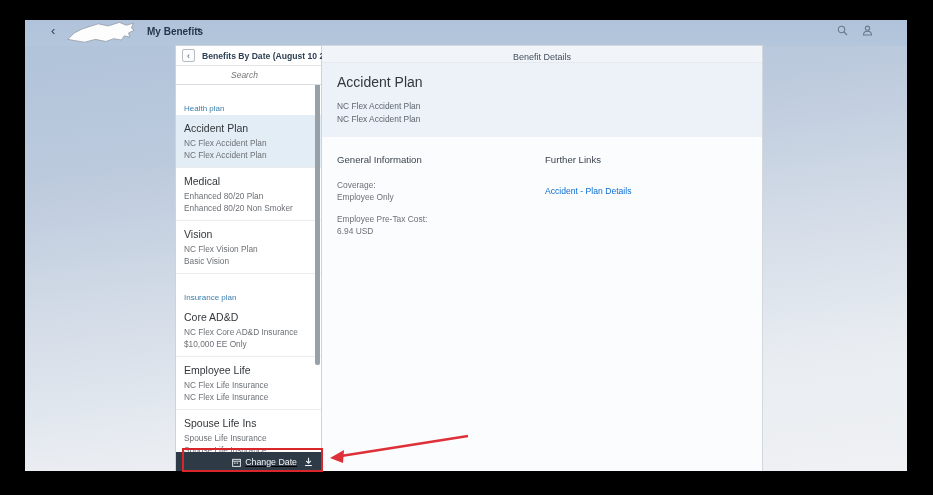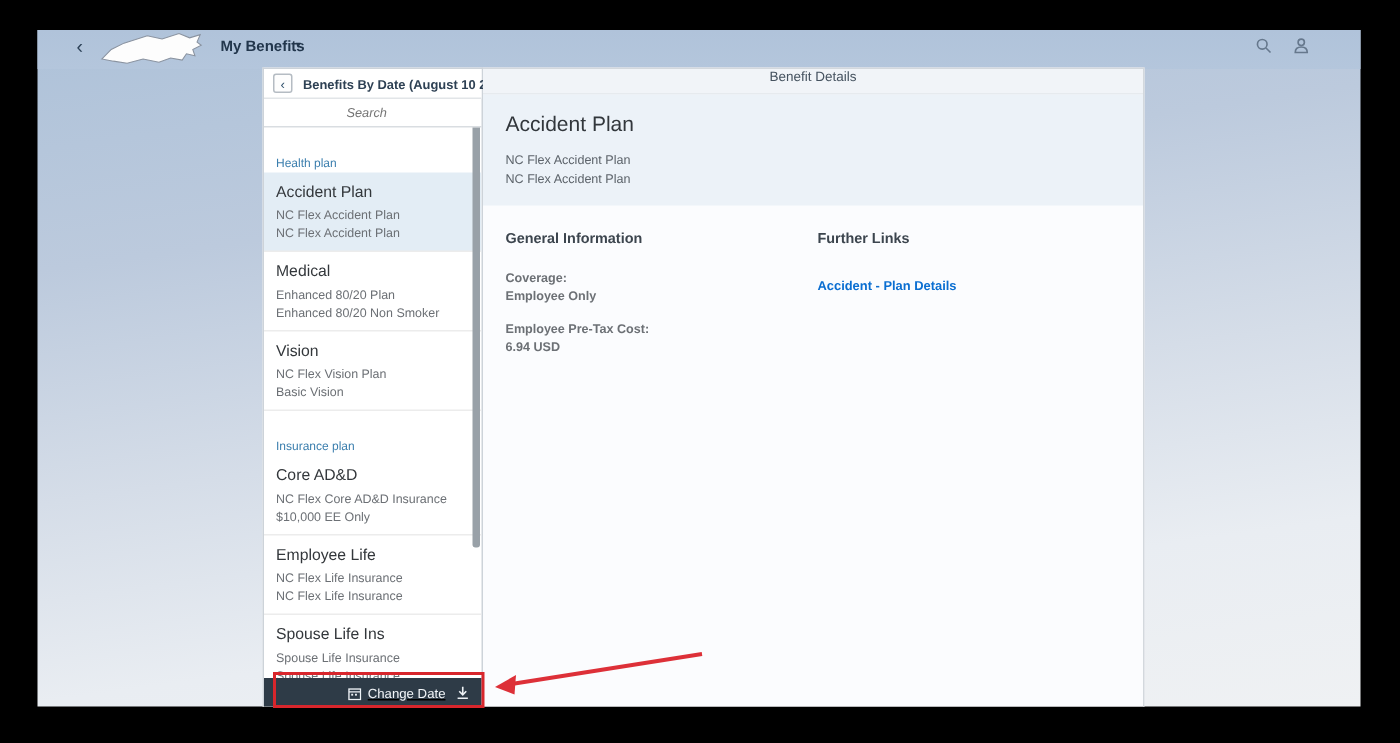--- a/index.html
+++ b/index.html
@@ -34,26 +34,26 @@
   .itm .s { font-size:8.3px; color:#6c7075; line-height:11.5px; }
   .scroll-thumb { position:absolute; right:1px; top:-7px; width:5px; height:287px; background:#99a1a8; border-radius:2px; }
   .m-foot { position:absolute; left:0; bottom:0; width:100%; height:19px; background:#2e3b47;
             display:flex; align-items:center; justify-content:flex-end; padding-right:8px; gap:7px; }
   .cd-label { font-size:8.8px; color:#f2f5f8; }
   .cd-group { display:flex; align-items:flex-end; gap:4px; cursor:pointer;text-decoration:underline; }
 
   
   .detail { position:absolute; left:297px; top:25px; width:441px; height:426px; background:#fbfcfe;
             border:1px solid #d3d8dd; border-left:none; border-bottom:none; }
-  .d-head { height:17px; background:#f1f4f8; border-bottom:1px solid #e6eaee; display:flex; align-items:flex-start; justify-content:center; }
+  .d-head { height:17px; background:#f1f4f8; border-bottom:1px solid #e6eaee; display:flex; align-items:flex-end; justify-content:center; }
   .d-head span { font-size:9px; color:#45525f; }
   .d-title-block { background:#ecf2f8; padding:11px 15px 12px; }
   .d-title { font-size:14px; color:#32373c; margin-bottom:10px; }
   .d-sub { font-size:8.4px; color:#5d646b; line-height:12.5px; }
-  .d-body { padding:17px 15px; position:relative;font-weight:bold; }
+  .d-body { padding:17px 15px; position:relative; }
   .sec-h { font-size:9.6px; color:#3c454e; margin-bottom:15px; }
   .fld { margin-bottom:11px; }
   .fld div { font-size:8.4px; color:#6c7075; line-height:11.5px; }
   .col-links { position:absolute; left:223px; top:17px; }
   .link { font-size:8.6px; color:#0a6ed1; cursor:pointer; margin-top:15px; display:inline-block; }
 
   
   .red-box { position:absolute; left:157px; top:428px; width:141px; height:24px; border:2px solid #d8262c; z-index:30; }
   .arrow-svg { position:absolute; left:0; top:0; width:882px; height:451px; pointer-events:none; z-index:31; }
 </style>

